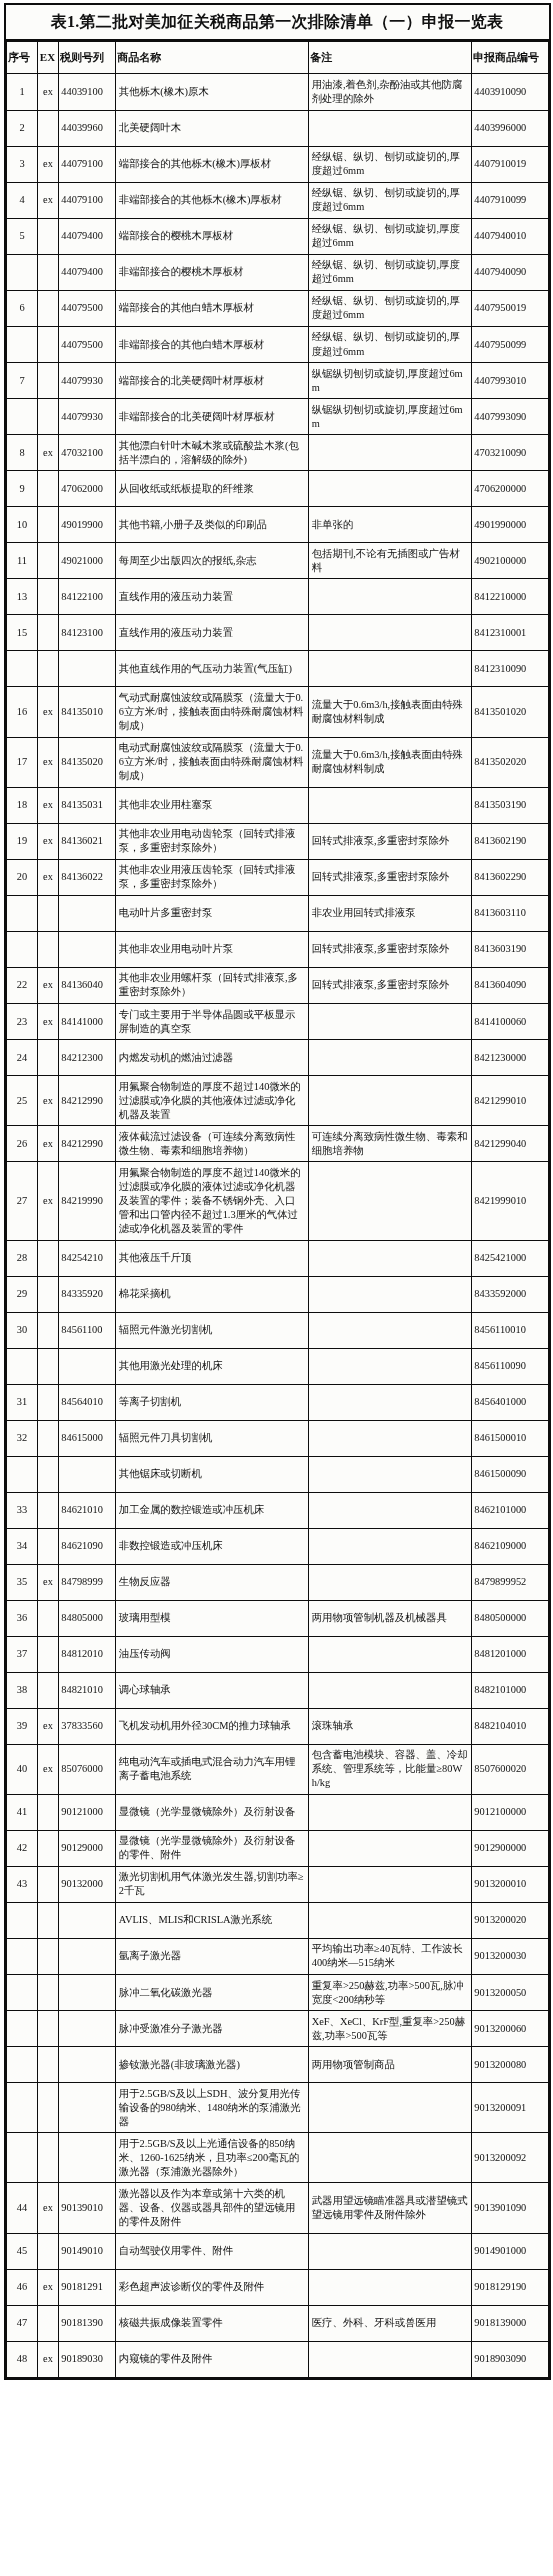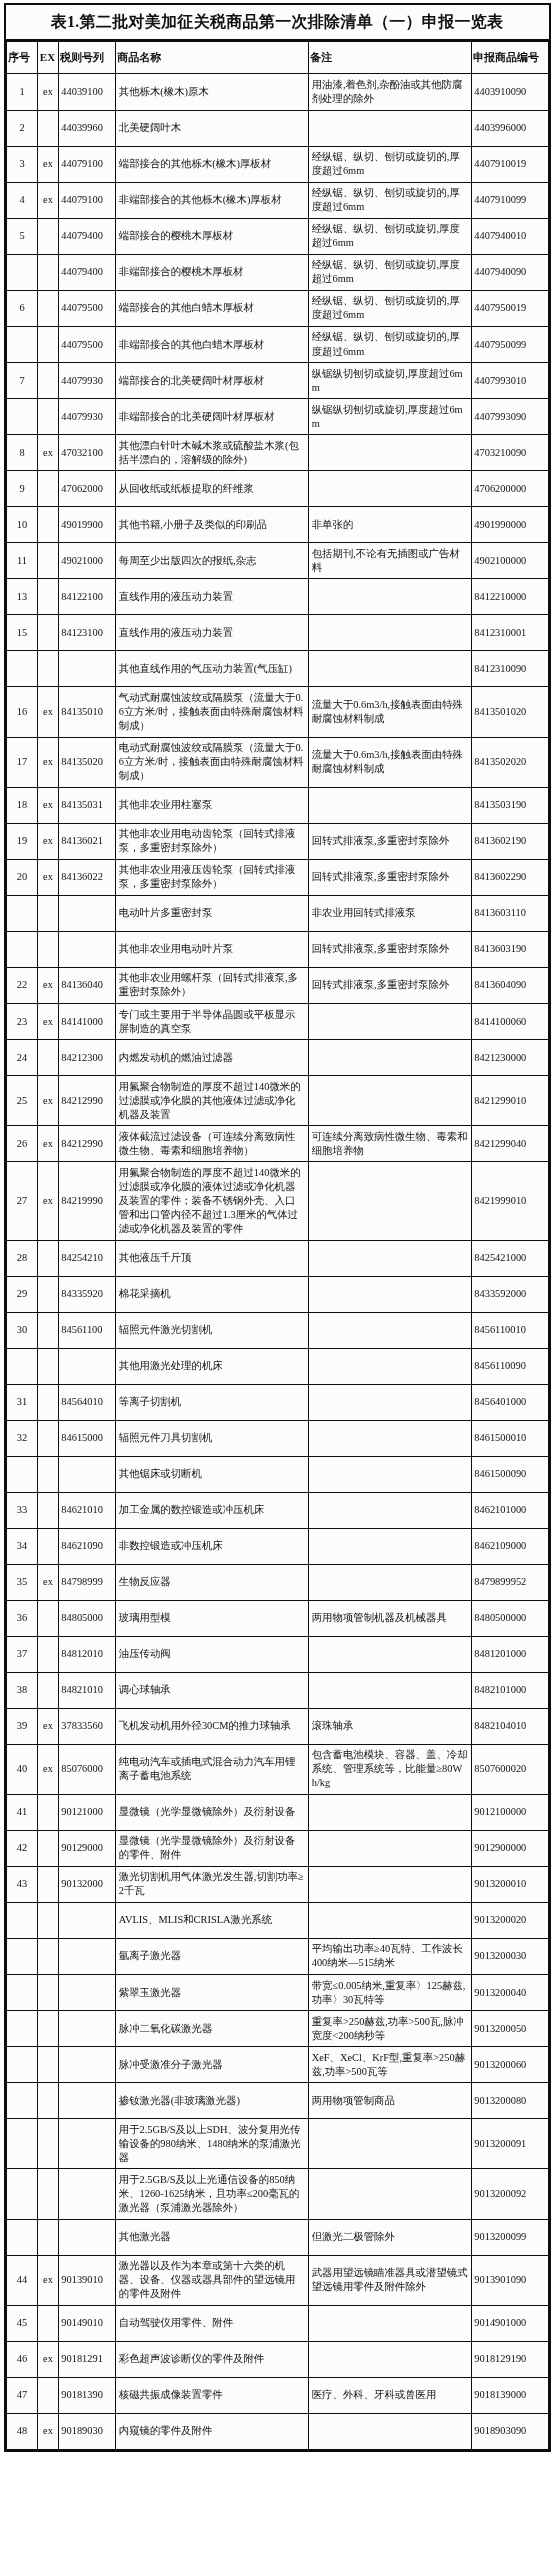--- a/index.html
+++ b/index.html
@@ -486,28 +486,20 @@
             <td class="cell-ex"></td>
             <td class="cell-code"></td>
             <td class="cell-name">氩离子激光器</td>
             <td class="cell-note">平均输出功率≥40瓦特、工作波长400纳米—515纳米</td>
             <td class="cell-decl">9013200030</td>
           </tr>
           <tr>
             <td class="cell-seq"></td>
             <td class="cell-ex"></td>
             <td class="cell-code"></td>
-            <td class="cell-name">紫翠玉激光器</td>
-            <td class="cell-note">带宽≤0.005纳米,重复率〉125赫兹,功率〉30瓦特等</td>
-            <td class="cell-decl">9013200040</td>
-          </tr>
-          <tr>
-            <td class="cell-seq"></td>
-            <td class="cell-ex"></td>
-            <td class="cell-code"></td>
             <td class="cell-name">脉冲二氧化碳激光器</td>
             <td class="cell-note">重复率&gt;250赫兹,功率&gt;500瓦,脉冲宽度&lt;200纳秒等</td>
             <td class="cell-decl">9013200050</td>
           </tr>
           <tr>
             <td class="cell-seq"></td>
             <td class="cell-ex"></td>
             <td class="cell-code"></td>
             <td class="cell-name">脉冲受激准分子激光器</td>
             <td class="cell-note">XeF、XeCl、KrF型,重复率&gt;250赫兹,功率&gt;500瓦等</td>
@@ -529,28 +521,20 @@
             <td class="cell-note"></td>
             <td class="cell-decl">9013200091</td>
           </tr>
           <tr>
             <td class="cell-seq"></td>
             <td class="cell-ex"></td>
             <td class="cell-code"></td>
             <td class="cell-name">用于2.5GB/S及以上光通信设备的850纳米、1260-1625纳米，且功率≤200毫瓦的激光器（泵浦激光器除外）</td>
             <td class="cell-note"></td>
             <td class="cell-decl">9013200092</td>
-          </tr>
-          <tr>
-            <td class="cell-seq"></td>
-            <td class="cell-ex"></td>
-            <td class="cell-code"></td>
-            <td class="cell-name">其他激光器</td>
-            <td class="cell-note">但激光二极管除外</td>
-            <td class="cell-decl">9013200099</td>
           </tr>
           <tr>
             <td class="cell-seq">44</td>
             <td class="cell-ex">ex</td>
             <td class="cell-code">90139010</td>
             <td class="cell-name">激光器以及作为本章或第十六类的机器、设备、仪器或器具部件的望远镜用的零件及附件</td>
             <td class="cell-note">武器用望远镜瞄准器具或潜望镜式望远镜用零件及附件除外</td>
             <td class="cell-decl">9013901090</td>
           </tr>
           <tr>

